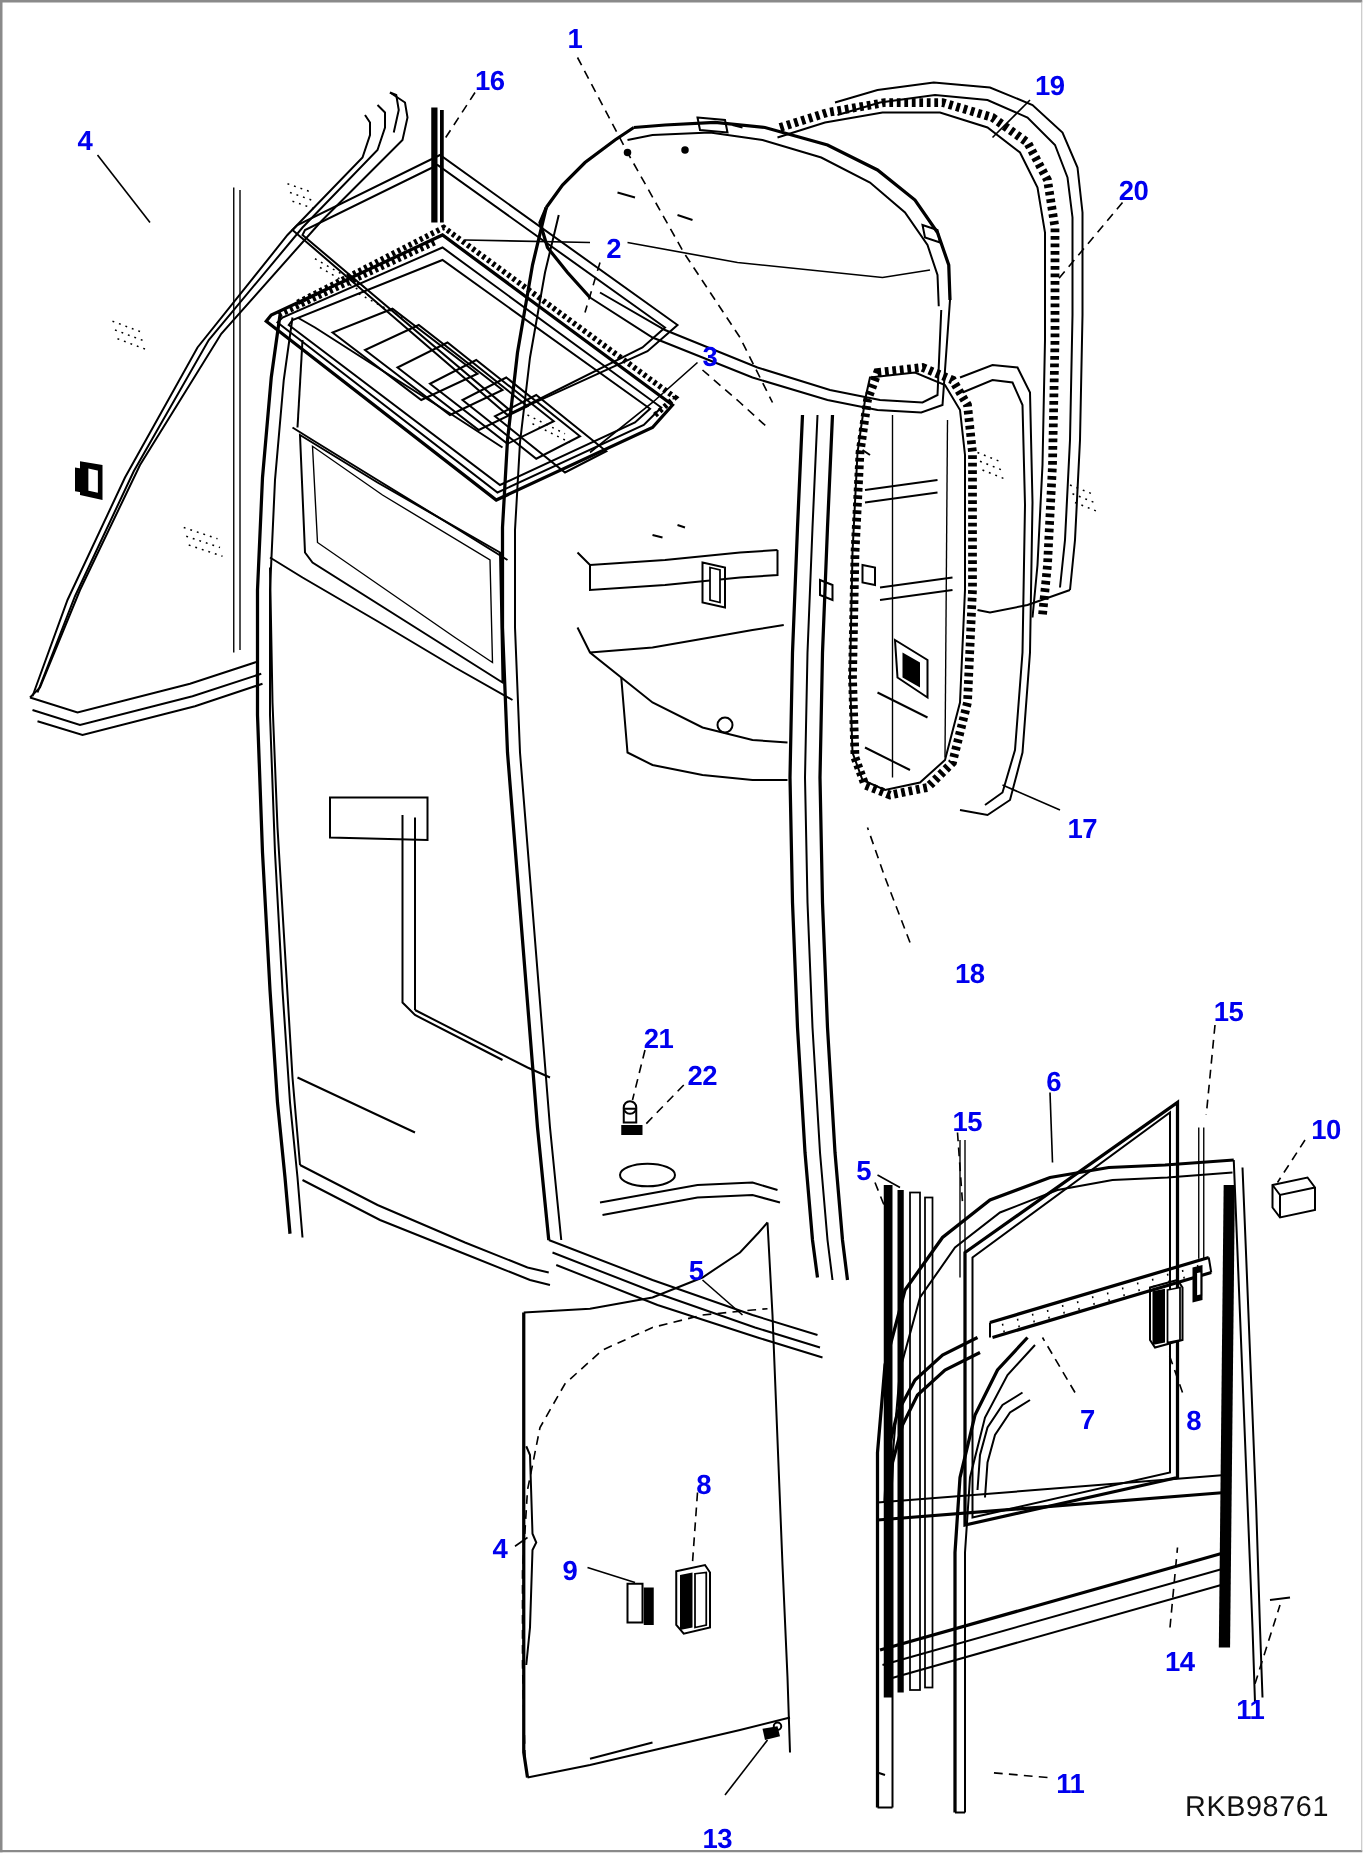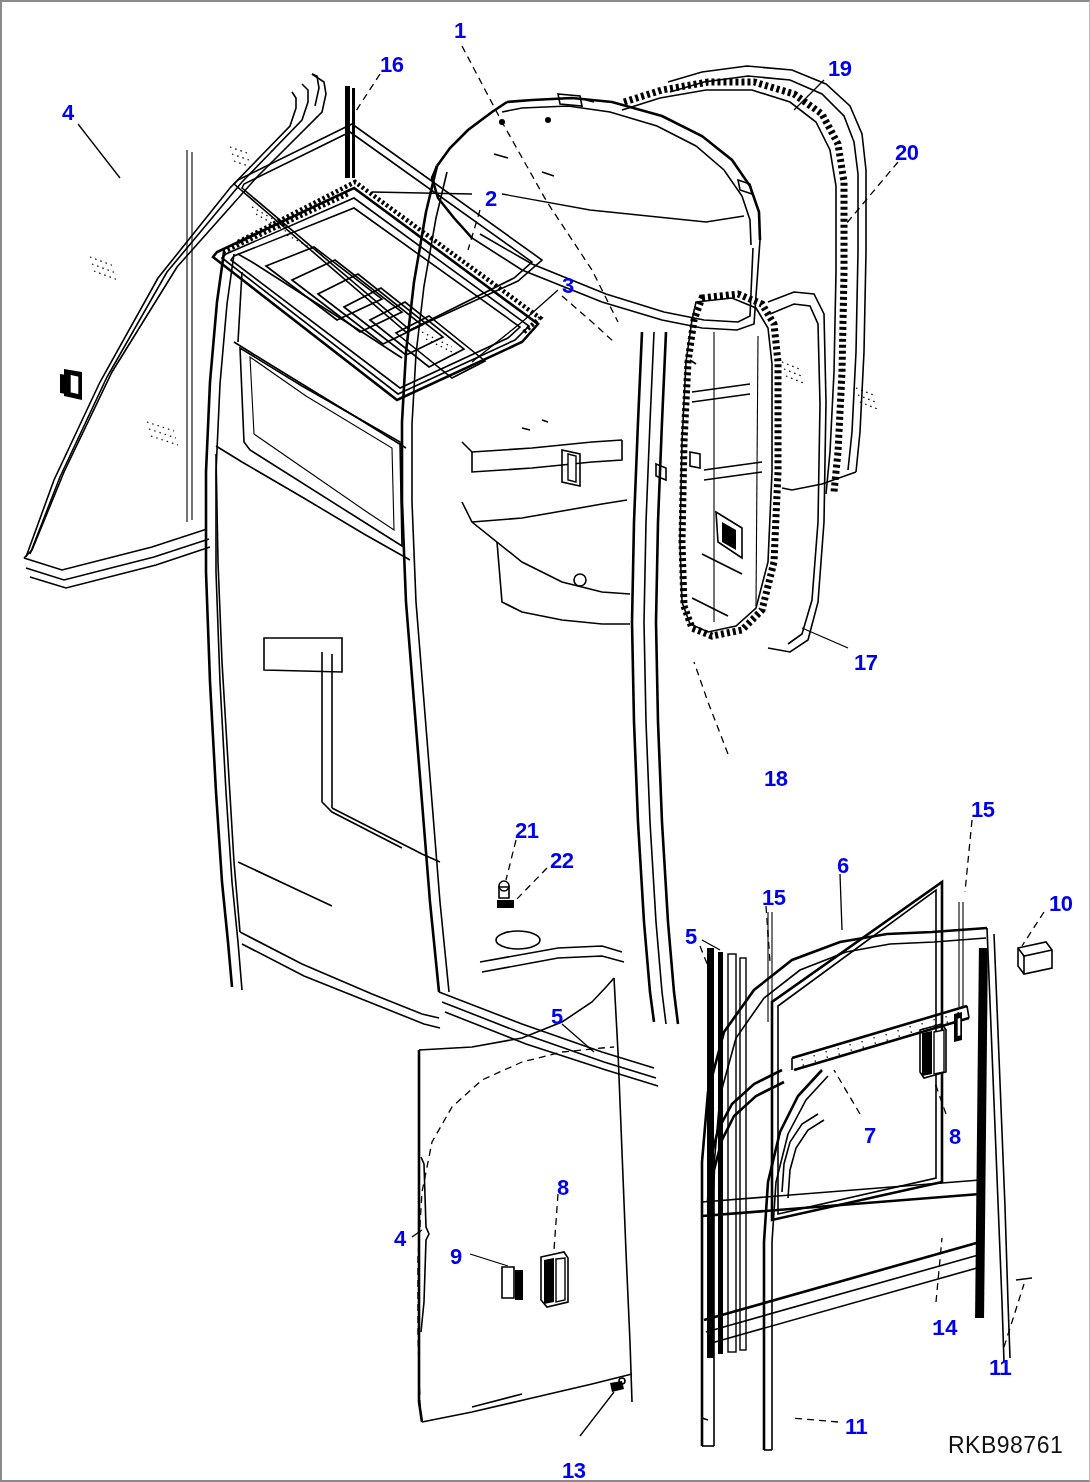--- a/index.html
+++ b/index.html
@@ -418,20 +418,20 @@
   <span class="callout" style="left:835px;  top:853px;">6</span>
   <span class="callout" style="left:760px; top:885px;">15</span>
   <span class="callout" style="left:1047px; top:891px;">10</span>
   <span class="callout" style="left:683px;  top:924px;">5</span>
   <span class="callout" style="left:862px;  top:1123px;">7</span>
   <span class="callout" style="left:947px; top:1124px;">8</span>
   <span class="callout" style="left:549px;  top:1004px;">5</span>
   <span class="callout" style="left:555px; top:1175px;">8</span>
   <span class="callout" style="left:392px; top:1226px;">4</span>
   <span class="callout" style="left:448px;  top:1244px;">9</span>
-  <span class="callout" style="left:930px;  top:1317px;font-family:Liberation Mono, monospace;">14</span>
+  <span class="callout" style="left:930px;  top:1317px;">14</span>
   <span class="callout" style="left:987px; top:1355px;">11</span>
   <span class="callout" style="left:560px;  top:1442px;margin-top:16px;">13</span>
   <span class="callout" style="left:843px; top:1414px;">11</span>
 
   <span class="refcode" style="left:946px; top:1430px;">RKB98761</span>
 
 </div>
 
 </body></html>

